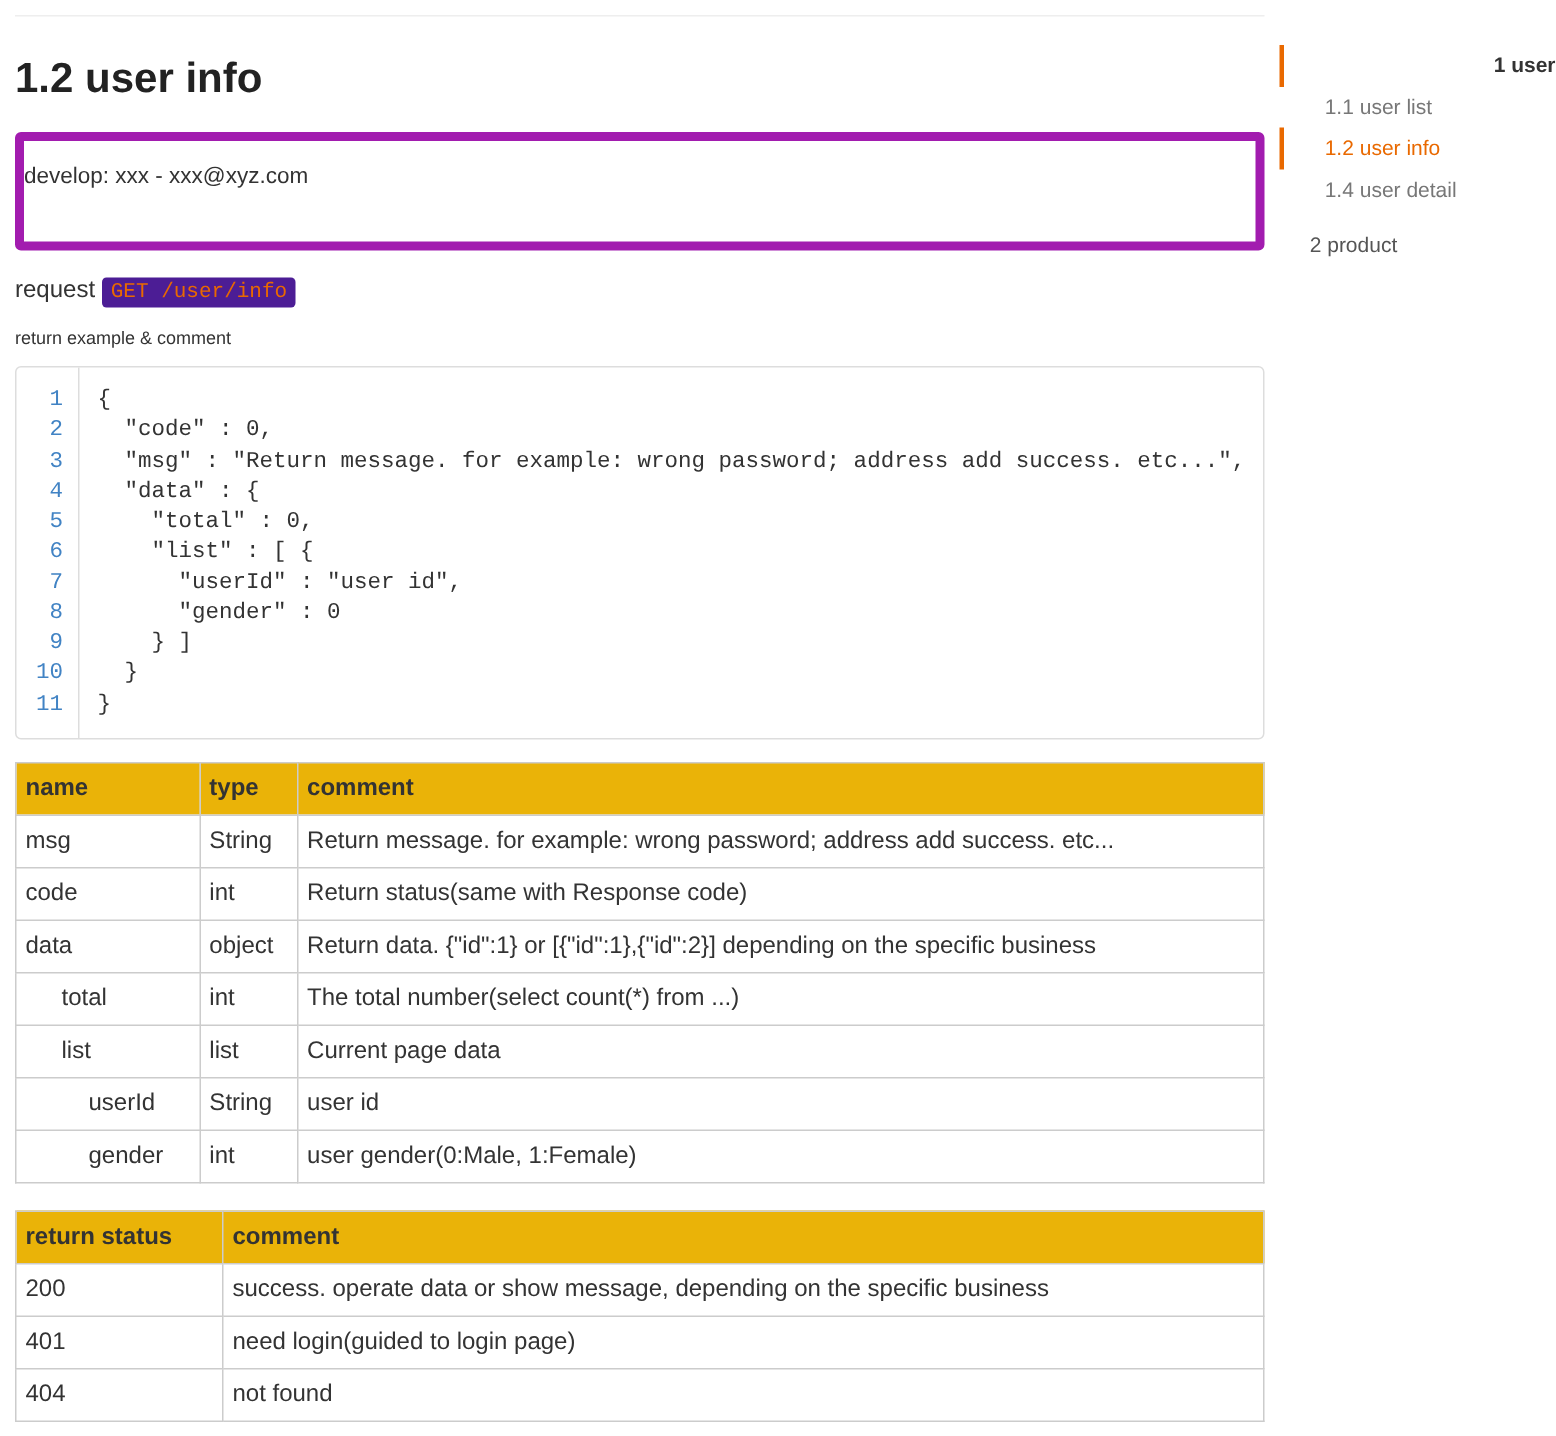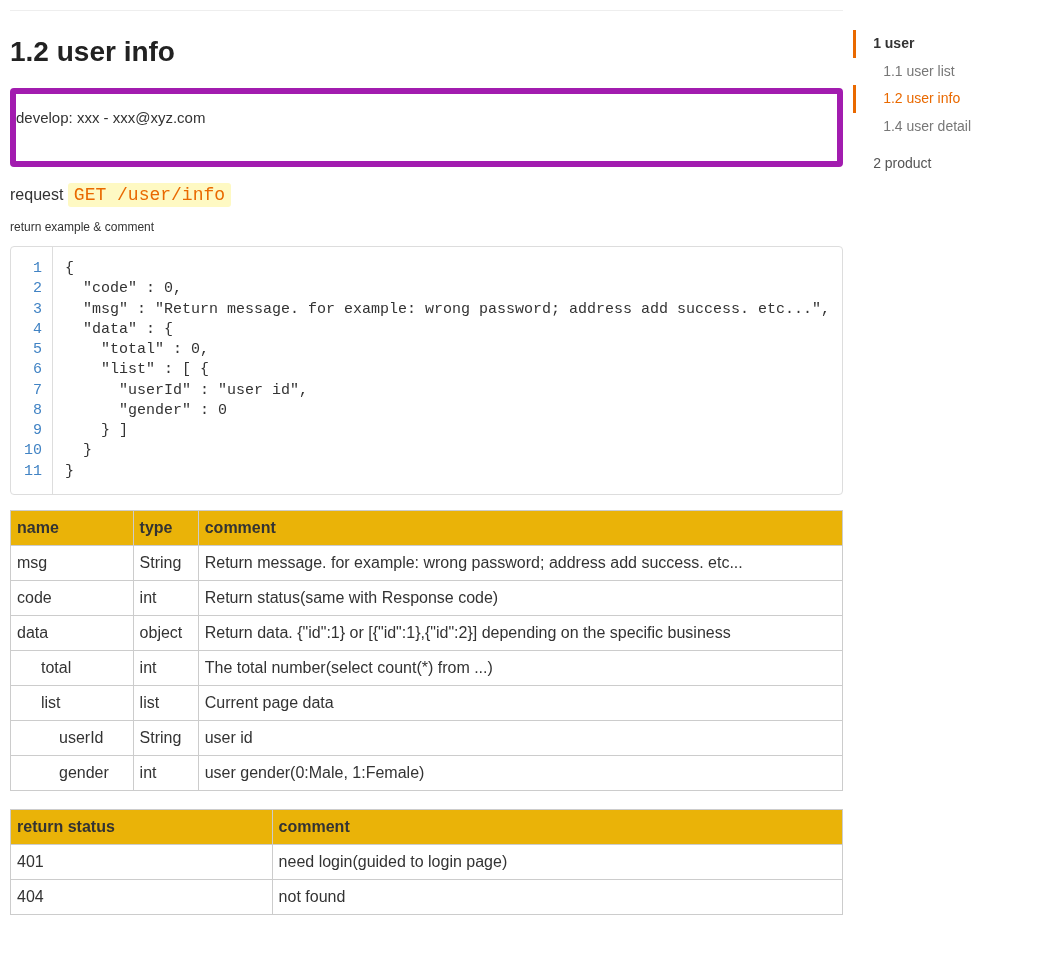--- a/index.html
+++ b/index.html
@@ -33,25 +33,25 @@
       font-size: 15px;
     }
     .dev-line { margin-bottom: 20px; color: #333; }
     .result-link { color: #4183c4; }
     .request-line {
       font-size: 16px;
       margin-bottom: 15px;
     }
     .http-badge {
       font-family: "Courier New", monospace;
-      background: #fef9c3;
+      background: #4c1d95;
       color: #e96900;
       padding: 2px 6px;
       border-radius: 3px;
-      font-size: 18px;
+      font-size: 14px;
     }
     .return-label {
       font-size: 12px;
       margin-bottom: 12px;
     }
     .code-block {
       border: 1px solid #ddd;
       border-radius: 4px;
       display: flex;
       margin-bottom: 15px;
@@ -102,20 +102,21 @@
       color: #555;
       cursor: pointer;
       line-height: 1.4;
     }
     .toc-item.level-2 { padding-left: 30px; color: #777; }
     .toc-item.active {
       border-left: 3px solid #e96900;
       padding-left: 17px;
       font-weight: 600;
       color: #333;
+      text-align: right;
     }
     .toc-item.level-2.active-sub {
       color: #e96900;
       border-left: 3px solid #e96900;
       padding-left: 27px;
       font-weight: 400;
     }
     .toc-item.level-1 { margin-top: 10px; }
   </style>
 </head>
@@ -213,20 +214,24 @@
 
   <table>
     <thead>
       <tr>
         <th>return status</th>
         <th>comment</th>
       </tr>
     </thead>
     <tbody id="status-body">
         <tr>
+          <td>200</td>
+          <td>success. operate data or show message, depending on the specific business</td>
+        </tr>
+        <tr>
           <td>401</td>
           <td>need login(guided to login page)</td>
         </tr>
         <tr>
           <td>404</td>
           <td>not found</td>
         </tr>
       </tbody>
   </table>
 

